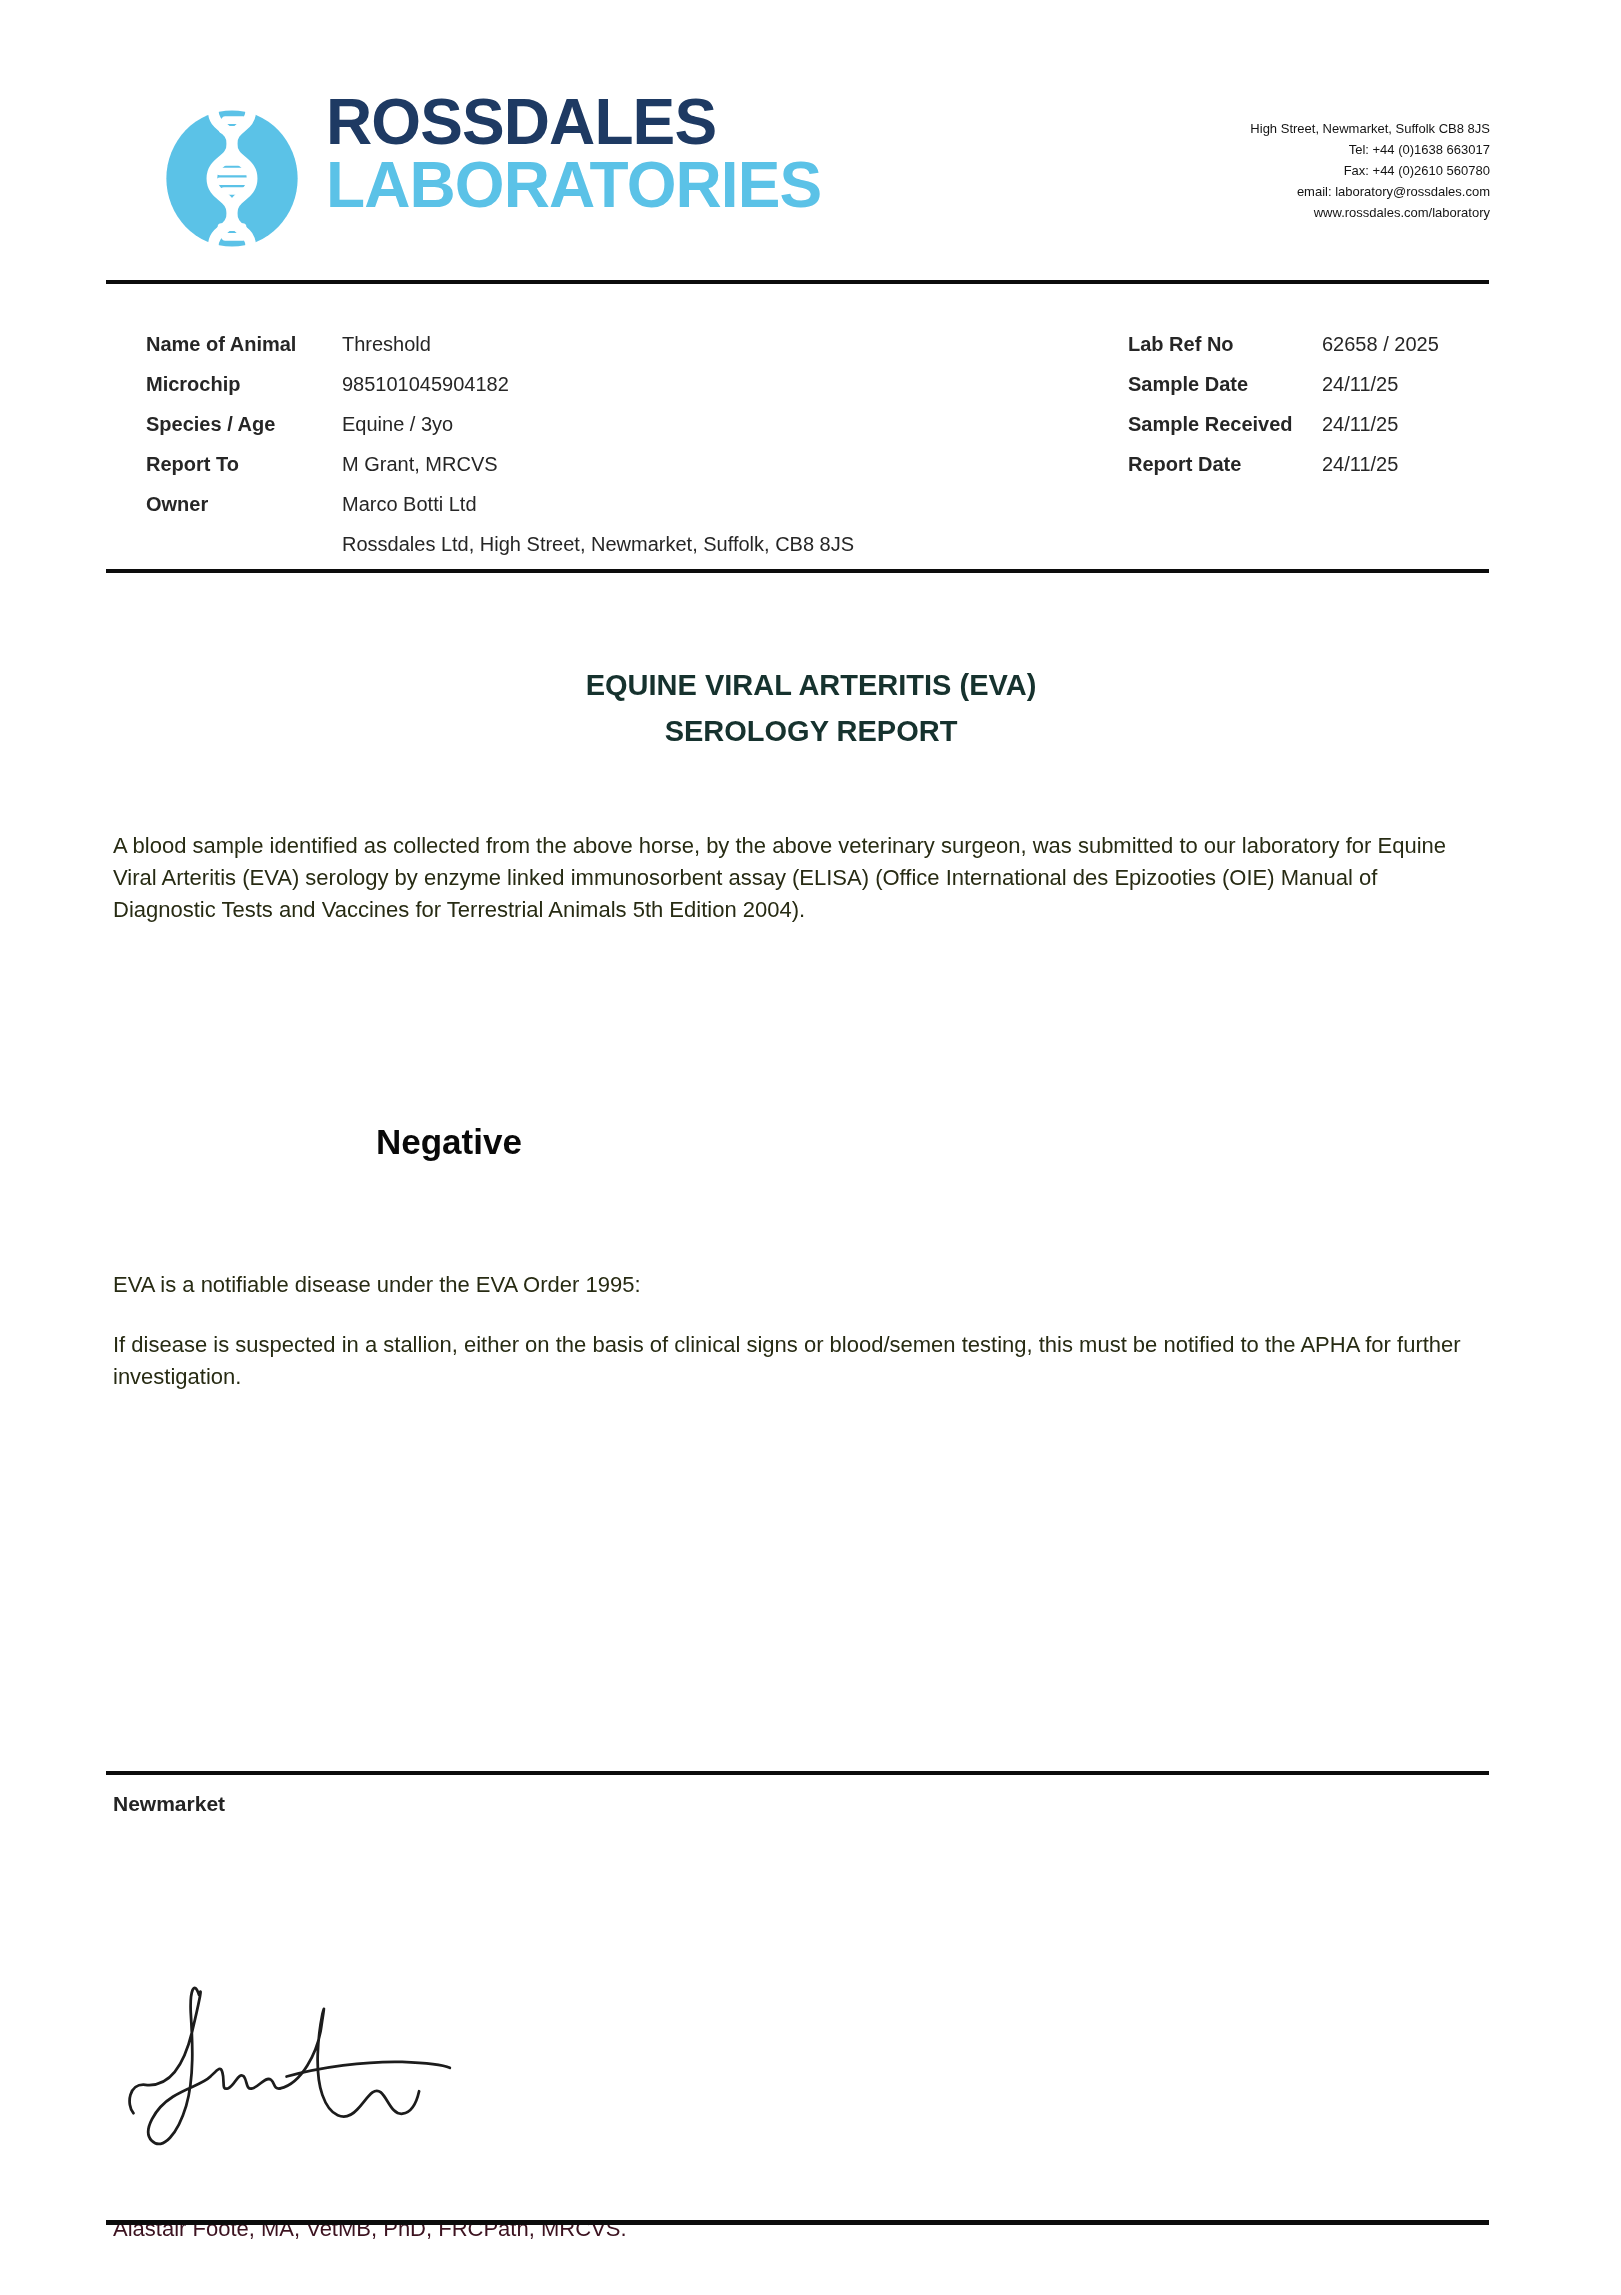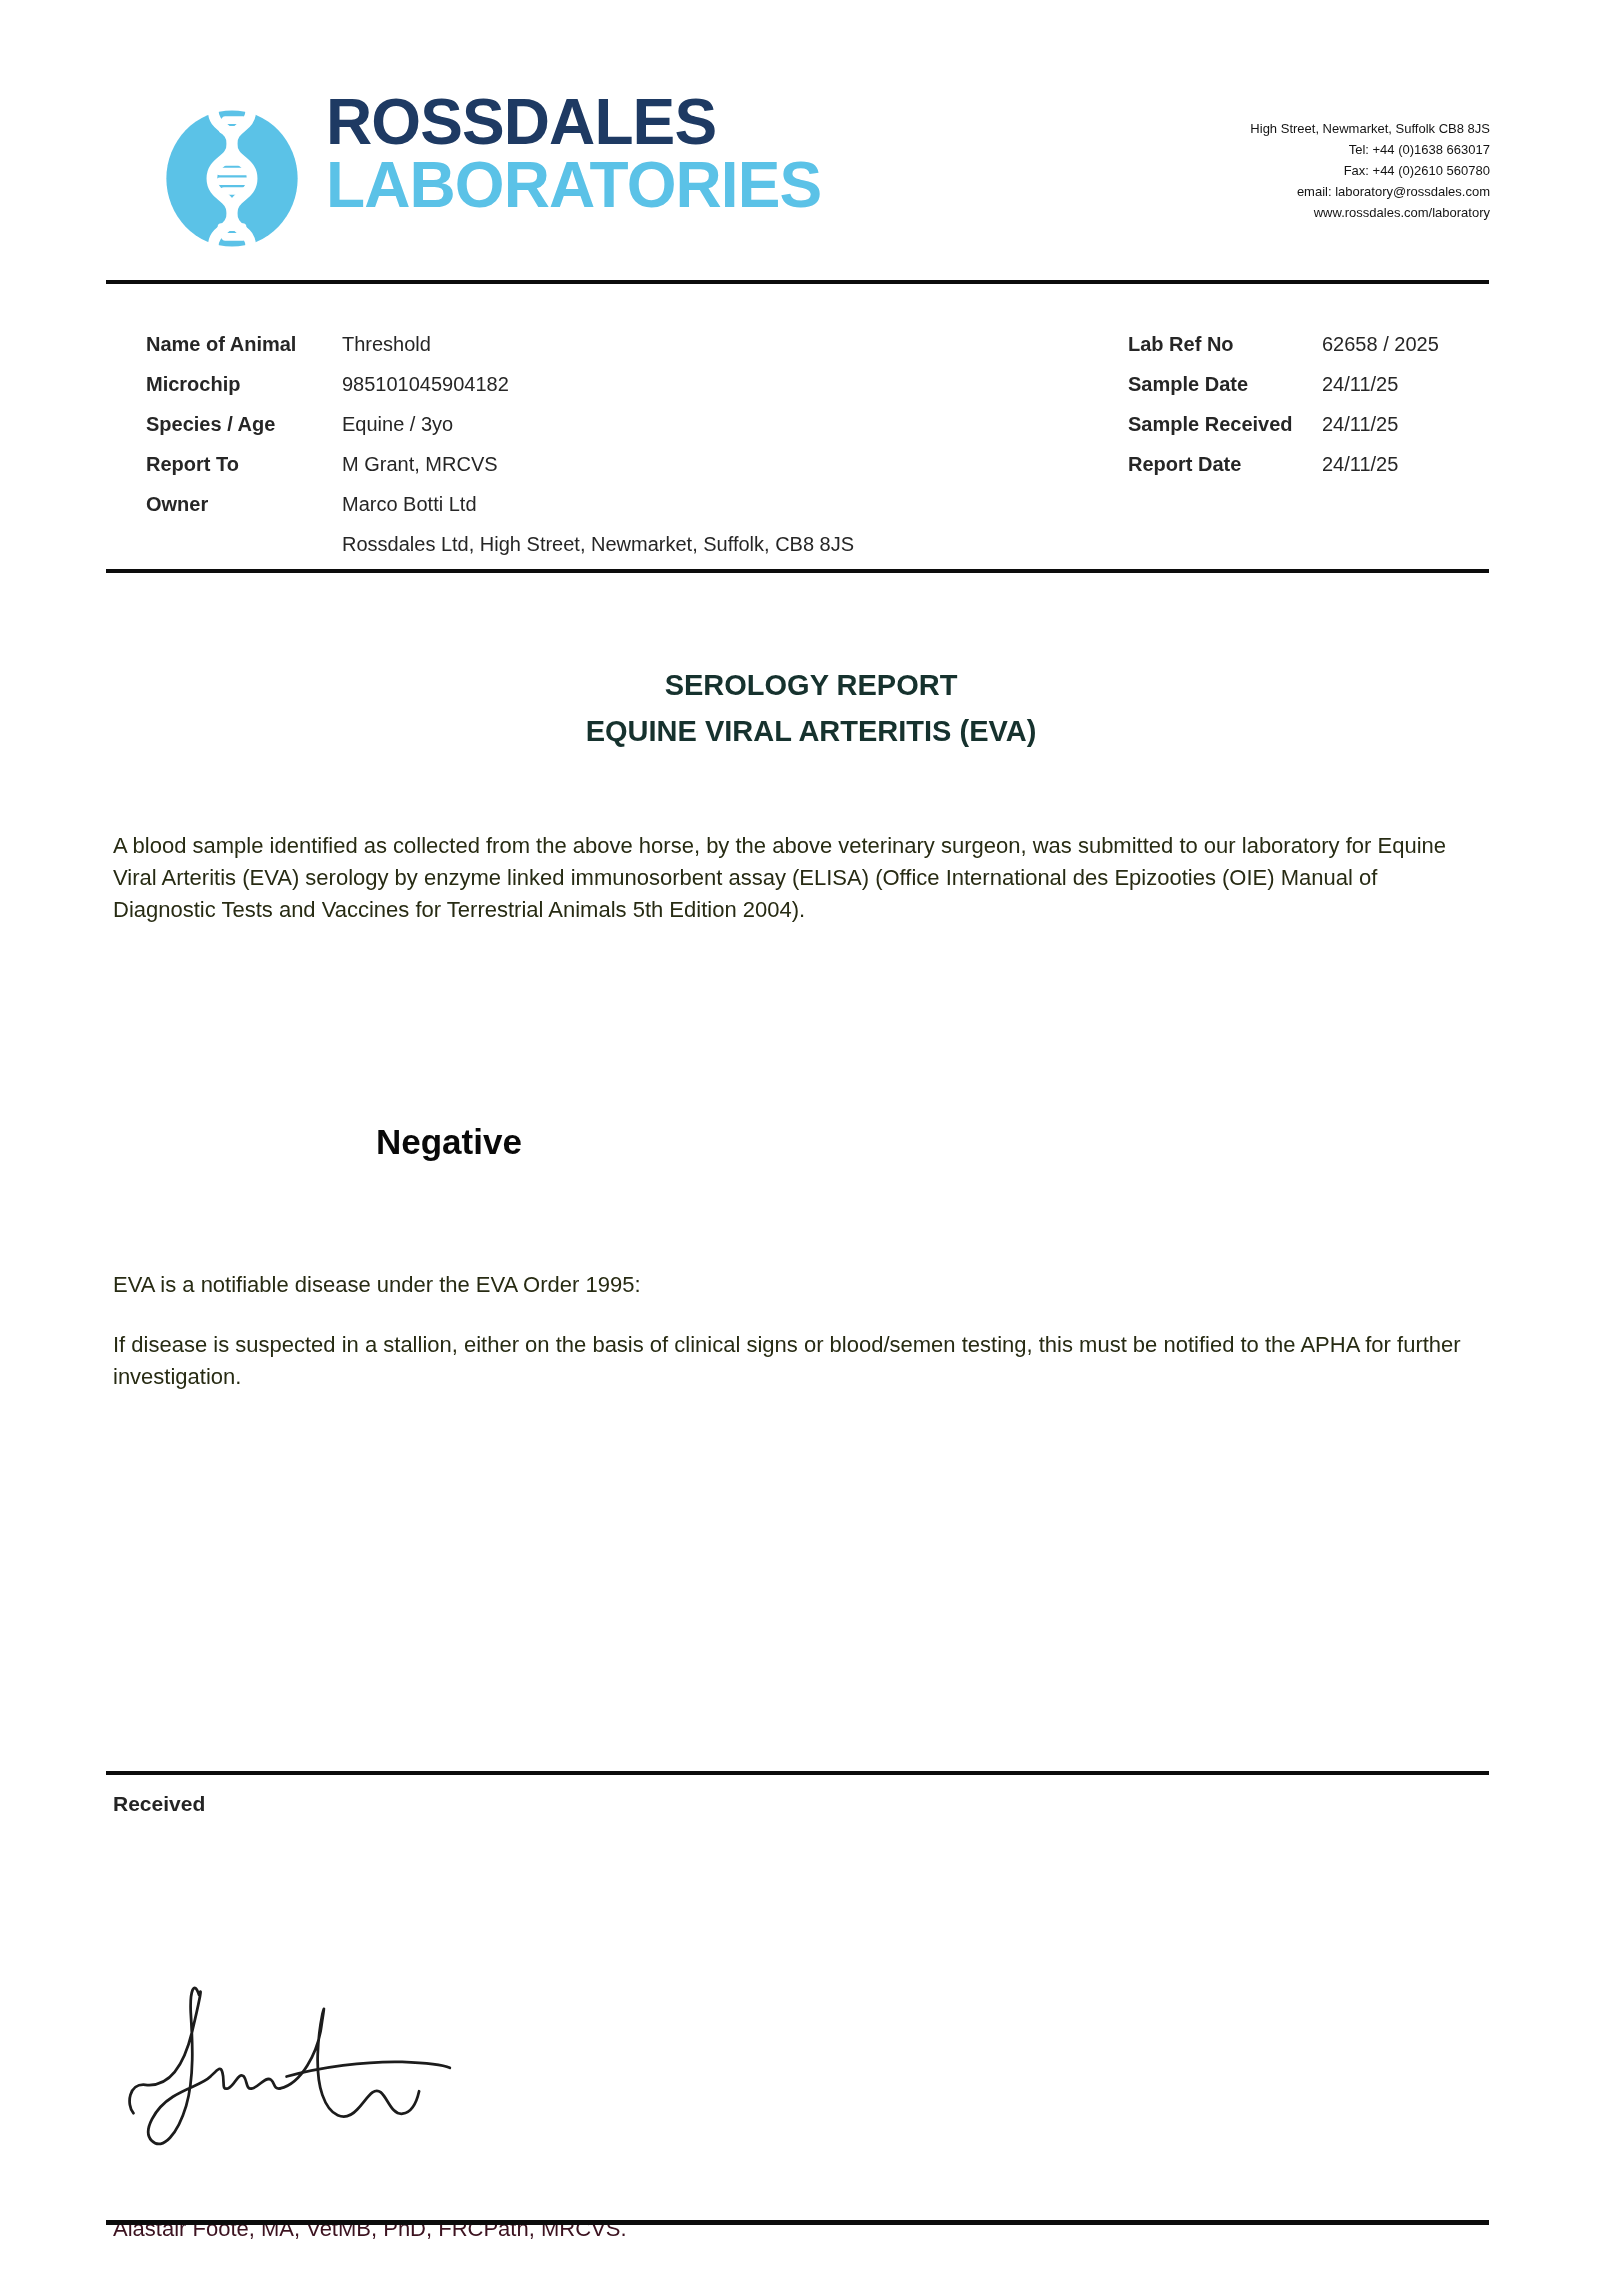--- a/index.html
+++ b/index.html
@@ -128,32 +128,32 @@
     </div>
     <div class="detail-row">
       <span class="detail-label">Report Date</span>
       <span class="detail-value">24/11/25</span>
     </div>
   </div>
 
   <div class="rule" id="rule-details"></div>
 
   <div class="title">
+    <div>EQUINE VIRAL ARTERITIS (EVA)</div>
     <div>SEROLOGY REPORT</div>
-    <div>EQUINE VIRAL ARTERITIS (EVA)</div>
   </div>
 
   <div class="para" id="intro">A blood sample identified as collected from the above horse, by the above veterinary surgeon, was submitted to our laboratory for Equine Viral Arteritis (EVA) serology by enzyme linked immunosorbent assay (ELISA) (Office International des Epizooties (OIE) Manual of Diagnostic Tests and Vaccines for Terrestrial Animals 5th Edition 2004).</div>
   <div class="result">Negative</div>
 
   <div class="para" id="notifiable">EVA is a notifiable disease under the EVA Order 1995:</div>
   <div class="para" id="stallion-note">If disease is suspected in a stallion, either on the basis of clinical signs or blood/semen testing, this must be notified to the APHA for further investigation.</div>
 
   <div class="rule" id="rule-comments"></div>
-  <div class="comments-heading">Received</div>
+  <div class="comments-heading">Newmarket</div>
 
   <div class="signature">
     <svg width="358" height="188" viewBox="0 0 780 410">
       <g fill="none" stroke="#1c1c1c" stroke-width="6" stroke-linecap="round" stroke-linejoin="round">
         <path d="M18,308 C2,288 8,242 44,246 C98,252 128,204 146,130 C160,72 170,24 161,50
                  C150,16 141,42 143,88 C147,152 151,230 133,292 C115,352 82,392 58,368
                  C36,346 66,296 104,272 C140,250 170,244 186,228
                  C202,212 208,204 212,219 C218,240 209,258 224,254 C240,248 247,216 259,228
                  C267,239 263,257 277,254 C293,250 306,226 318,235 C327,242 323,256 338,254"></path>
         <path d="M338,254 C384,244 420,176 428,118 C432,88 437,66 430,92 C420,142 413,220 430,268

